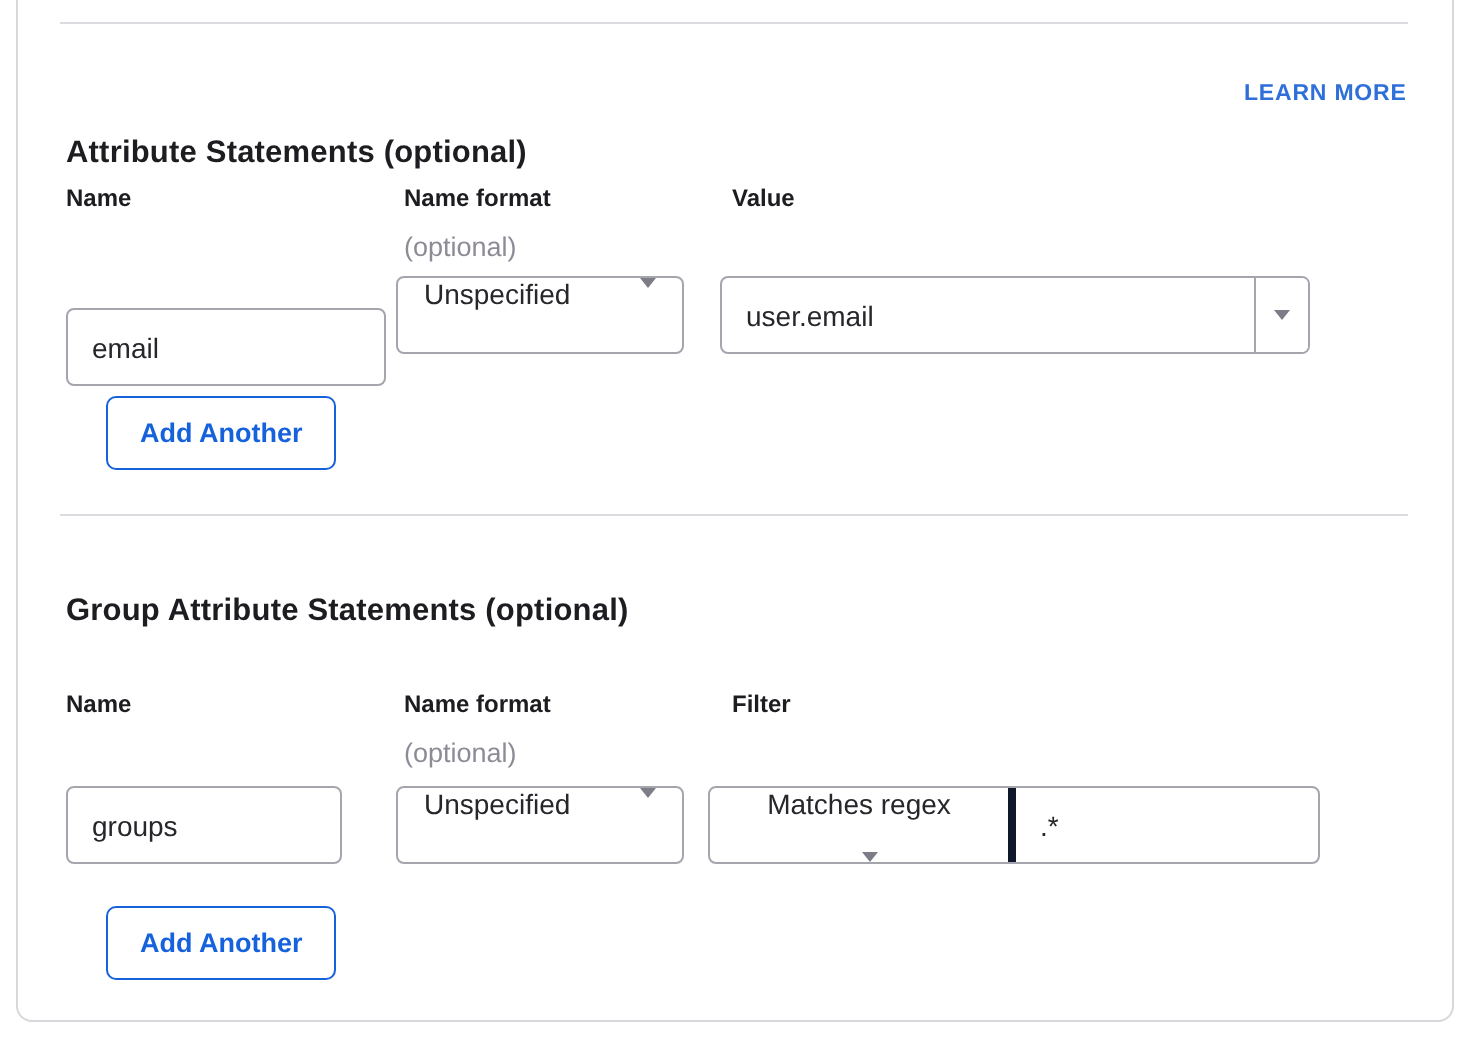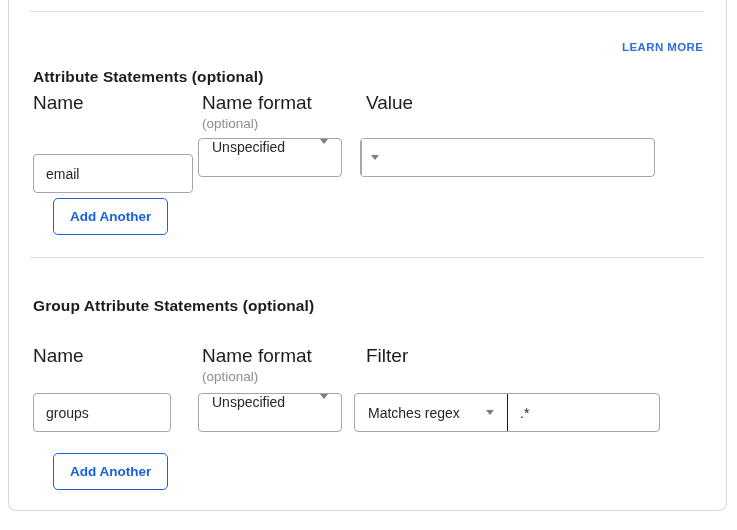--- a/index.html
+++ b/index.html
@@ -30,21 +30,21 @@
     font-size: 15.5px; font-weight: 700; color: #1d1d21;
     letter-spacing: 0.1px;
   }
   .learn-more {
     position: absolute; top: 41px; left: 622px;
     font-size: 11.5px; font-weight: 600; letter-spacing: 0.4px;
     color: #2e6fd9; text-decoration: none; cursor: pointer;
   }
   .col-label {
     position: absolute;
-    font-size: 19px; font-weight: 400; color: #1d1d21;
+    font-size: 12px; font-weight: 700; color: #1d1d21;
   }
   .col-note {
     position: absolute;
     font-size: 13.5px; font-weight: 400; color: #8c8c96;
   }
   .text-input {
     position: absolute; height: 39px;
     border: 1px solid #a5a5ad; border-radius: 4px;
     background: #fff;
     font-family: "Liberation Sans", sans-serif;
@@ -117,20 +117,21 @@
 <div class="col-label" style="left:366px; top:92px;">Value</div>
 
 <input class="text-input" style="left: 33px; top: 138px; width: 160px; margin-top: 16px;" value="email">
 
 <div class="select-box" style="left:198px; top:138px; width:144px;">
   <span>Unspecified</span>
   <span class="chevron"></span>
 </div>
 
 <div class="combo" style="left:360px; top:138px; width:295px;">
+  <input class="combo-input" value="user.email" style="">
   <div class="combo-arrow-btn">
     <span class="chevron" style="margin-left:0;"></span>
   </div>
 </div>
 
 <button class="add-btn" style="top:198px;">Add Another</button>
 
 <div class="divider" style="top:257px;"></div>
 
 <div class="section-title" style="top:297px;">Group Attribute Statements (optional)</div>
@@ -141,20 +142,20 @@
 <div class="col-label" style="left:366px; top:345px;">Filter</div>
 
 <input class="text-input" style="left: 33px; top: 393px; width: 138px;" value="groups">
 
 <div class="select-box" style="left:198px; top:393px; width:144px;">
   <span>Unspecified</span>
   <span class="chevron"></span>
 </div>
 
 <div class="combo" style="left:354px; top:393px; width:306px;">
-  <div class="combo-select" style="width:153px; border-right:1px solid #0f172a;">
+  <div class="combo-select" style="width:153px; border-right:4px solid #0f172a;flex-direction:column;">
     <span>Matches regex</span>
     <span class="chevron"></span>
   </div>
   <input class="combo-input" value=".*" style="">
 </div>
 
 <button class="add-btn" style="top:453px;">Add Another</button>
 
 </body></html>

